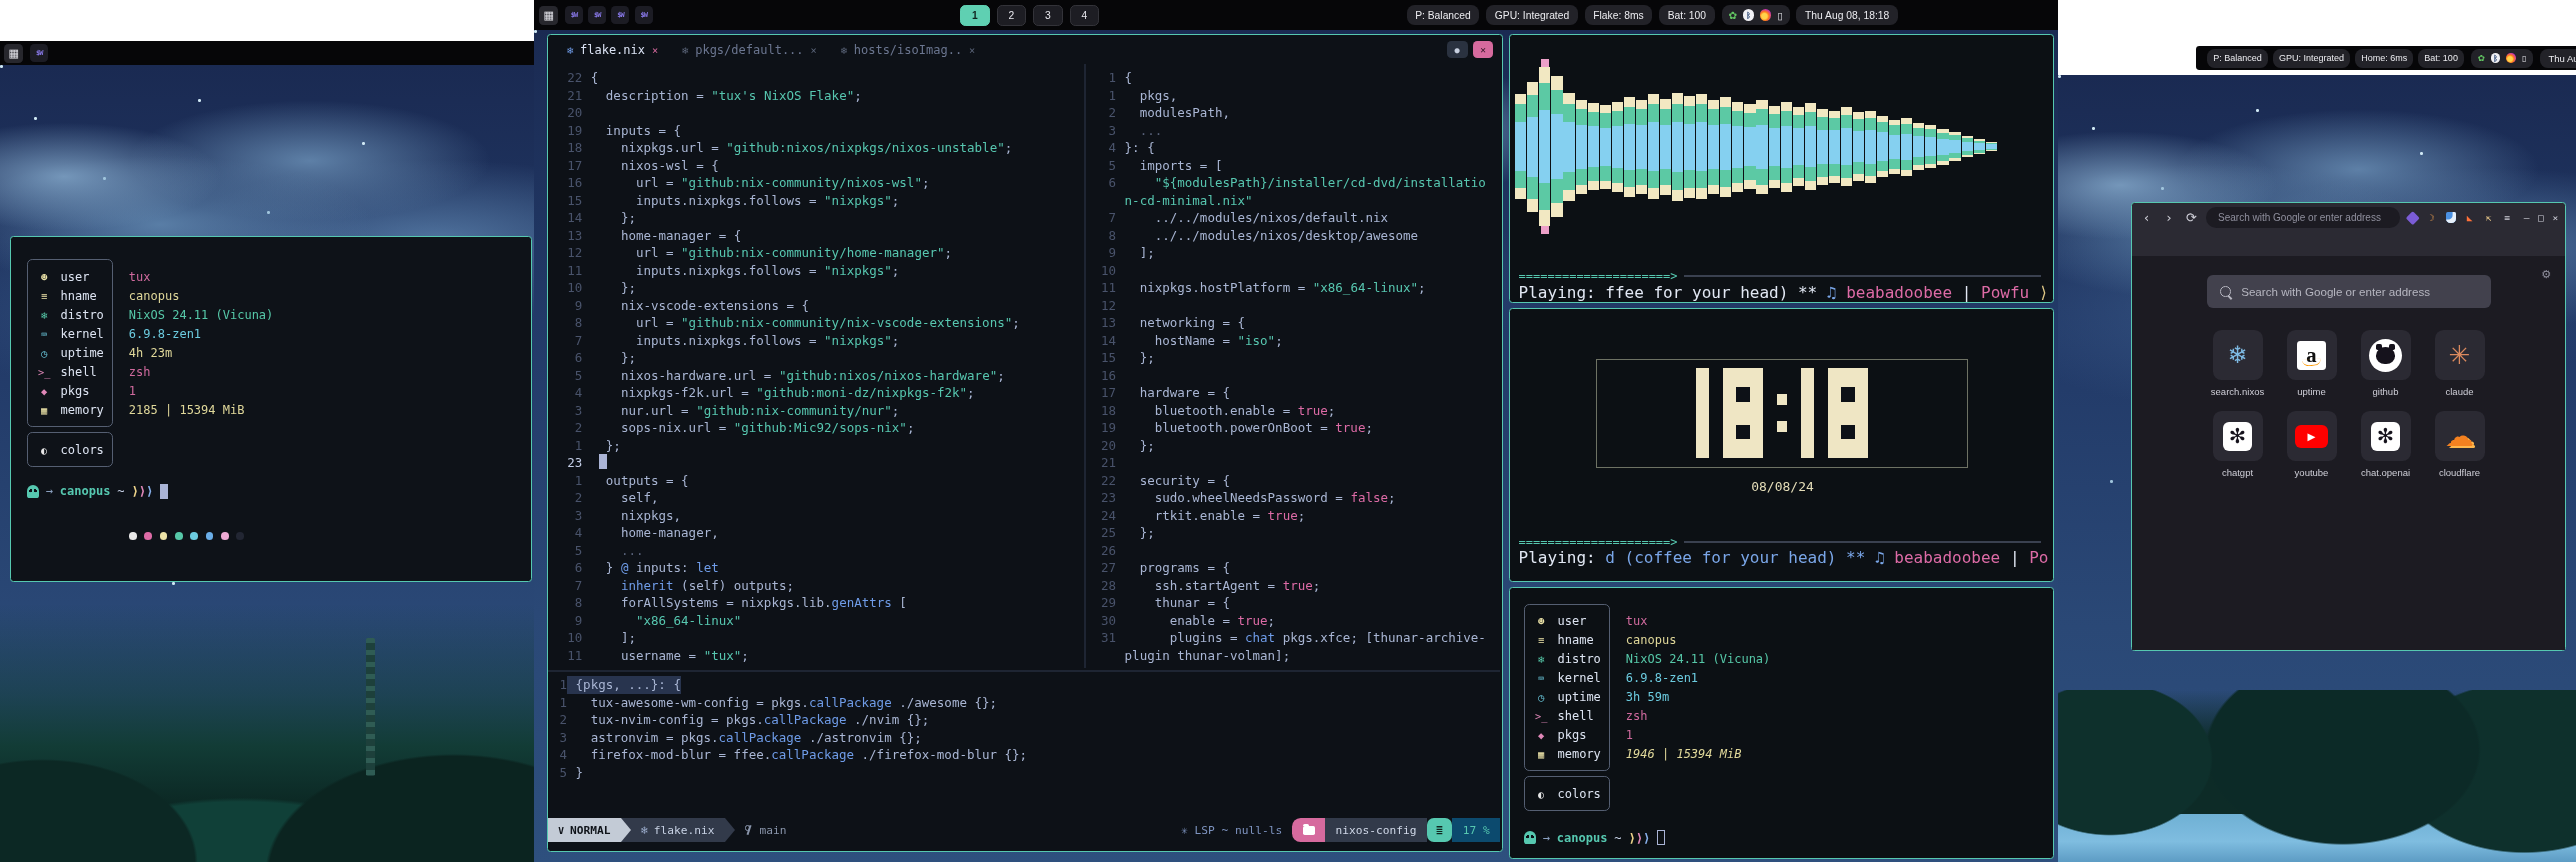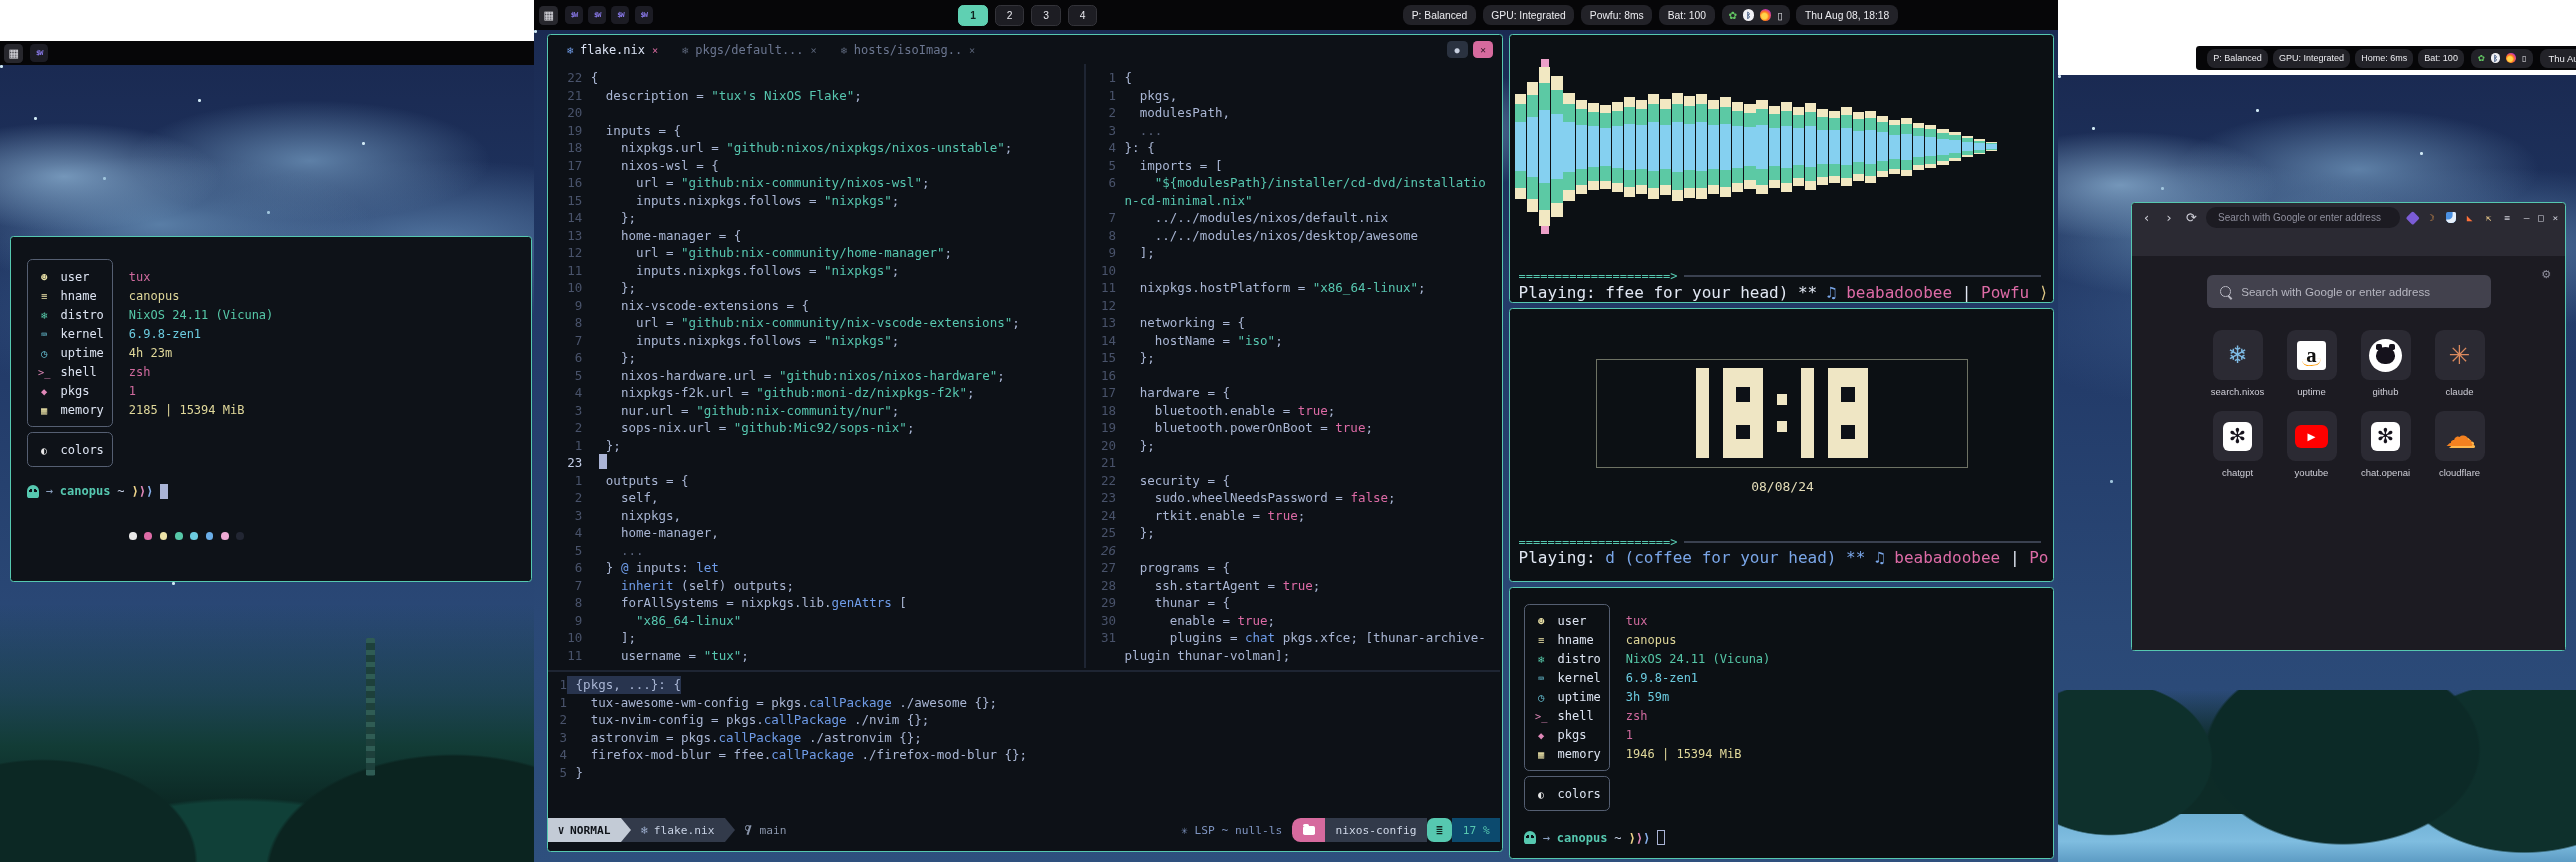--- a/index.html
+++ b/index.html
@@ -334,21 +334,21 @@
       <div id="center-ws" style="display:flex;gap:6.9px;">
           <div class="ws active">1</div>
           <div class="ws">2</div>
           <div class="ws">3</div>
           <div class="ws">4</div>
         </div>
       <div class="spacer"></div>
       <div id="center-status" style="display:flex;gap:6.9px;align-items:center;">
           <div class="pill">P: Balanced</div>
           <div class="pill">GPU: Integrated</div>
-          <div class="pill">Powfu: 8ms</div>
+          <div class="pill">Flake: 8ms</div>
           <div class="pill">Bat: 100</div>
         </div>
       <div class="pill icons">
         <span class="leaf">✿</span>
         <span class="bt-dot">ᛒ</span>
         <span class="magma"></span>
         <span class="phone">▯</span>
       </div>
       <div class="pill" style="margin-right:155px;">Thu Aug 08, 18:18</div>
     </div>
@@ -433,21 +433,21 @@
           <div class="cl"><span class="g" style="width: 26px;">16</span><span class="code"></span></div>
           <div class="cl"><span class="g" style="width: 26px;">17</span><span class="code"><span class="c-p">  hardware = {</span></span></div>
           <div class="cl"><span class="g" style="width: 26px;">18</span><span class="code"><span class="c-p">    bluetooth.enable = </span><span class="c-k">true</span><span class="c-p">;</span></span></div>
           <div class="cl"><span class="g" style="width: 26px;">19</span><span class="code"><span class="c-p">    bluetooth.powerOnBoot = </span><span class="c-k">true</span><span class="c-p">;</span></span></div>
           <div class="cl"><span class="g" style="width: 26px;">20</span><span class="code"><span class="c-p">  };</span></span></div>
           <div class="cl"><span class="g" style="width: 26px;">21</span><span class="code"></span></div>
           <div class="cl"><span class="g" style="width: 26px;">22</span><span class="code"><span class="c-p">  security = {</span></span></div>
           <div class="cl"><span class="g" style="width: 26px;">23</span><span class="code"><span class="c-p">    sudo.wheelNeedsPassword = </span><span class="c-k">false</span><span class="c-p">;</span></span></div>
           <div class="cl"><span class="g" style="width: 26px;">24</span><span class="code"><span class="c-p">    rtkit.enable = </span><span class="c-k">true</span><span class="c-p">;</span></span></div>
           <div class="cl"><span class="g" style="width: 26px;">25</span><span class="code"><span class="c-p">  };</span></span></div>
-          <div class="cl"><span class="g" style="width: 26px; font-style: italic;">26</span><span class="code"></span></div>
+          <div class="cl"><span class="g" style="width: 26px;">26</span><span class="code"></span></div>
           <div class="cl"><span class="g" style="width: 26px;">27</span><span class="code"><span class="c-p">  programs = {</span></span></div>
           <div class="cl"><span class="g" style="width: 26px;">28</span><span class="code"><span class="c-p">    ssh.startAgent = </span><span class="c-k">true</span><span class="c-p">;</span></span></div>
           <div class="cl"><span class="g" style="width: 26px;">29</span><span class="code"><span class="c-p">    thunar = {</span></span></div>
           <div class="cl"><span class="g" style="width: 26px;">30</span><span class="code"><span class="c-p">      enable = </span><span class="c-k">true</span><span class="c-p">;</span></span></div>
           <div class="cl"><span class="g" style="width: 26px;">31</span><span class="code"><span class="c-p">      plugins = </span><span class="c-b">chat</span><span class="c-p"> pkgs.xfce; [thunar-archive-</span></span></div>
           <div class="cl"><span class="g" style="width: 26px;"></span><span class="code"><span class="c-p">plugin thunar-volman];</span></span></div>
         </div>
       <div class="hdiv" style="left:0;top:635px;width:952px;"></div>
       <div class="pane" id="pane-bottom" style="left:5.2px;top:641px;width:944px;height:112px;">
           <div class="cl"><span class="g" style="width: 13.8px;">1</span><span class="code hl"><span class="c-p">{pkgs, ...}: {</span></span></div>
@@ -614,21 +614,21 @@
               <div class="fx-row">
                 <span style="color: rgb(108, 204, 224);">3h 59m</span>
               </div>
               <div class="fx-row">
                 <span style="color: rgb(208, 106, 158);">zsh</span>
               </div>
               <div class="fx-row">
                 <span style="color: rgb(208, 106, 158);">1</span>
               </div>
               <div class="fx-row">
-                <span style="color: rgb(224, 216, 154);">1946 | 15394 MiB</span>
+                <span style="color: rgb(224, 216, 154); font-style: italic;">1946 | 15394 MiB</span>
               </div>
               <div class="fx-row dots" style="margin-top: 17px;"></div>
             </div>
           </div>
         </div>
       <div class="prompt" id="prompt-right" style="margin-top:19px;">
           <span class="ghost"></span>
           <span style="color: rgb(138, 160, 192);">→</span>
           <span style="color: rgb(86, 200, 176); font-weight: bold;">canopus</span>
           <span style="color: rgb(200, 210, 232);">~</span>

